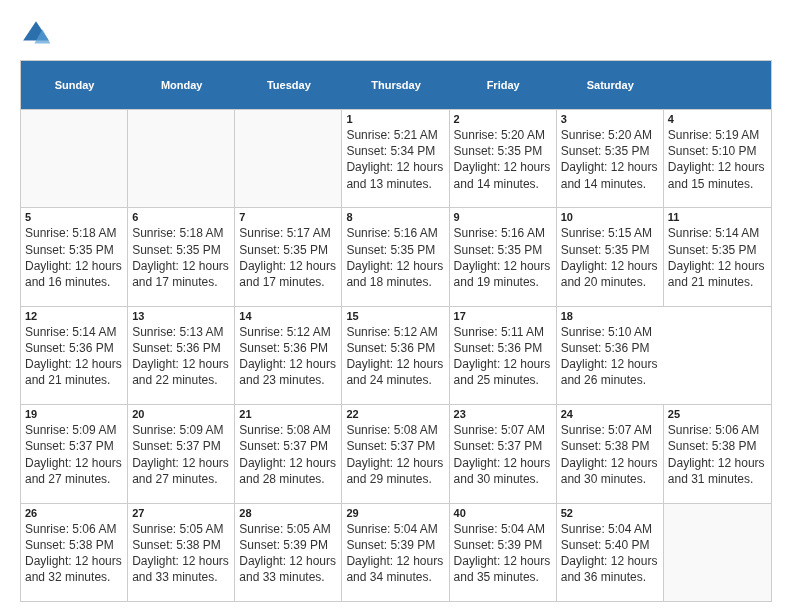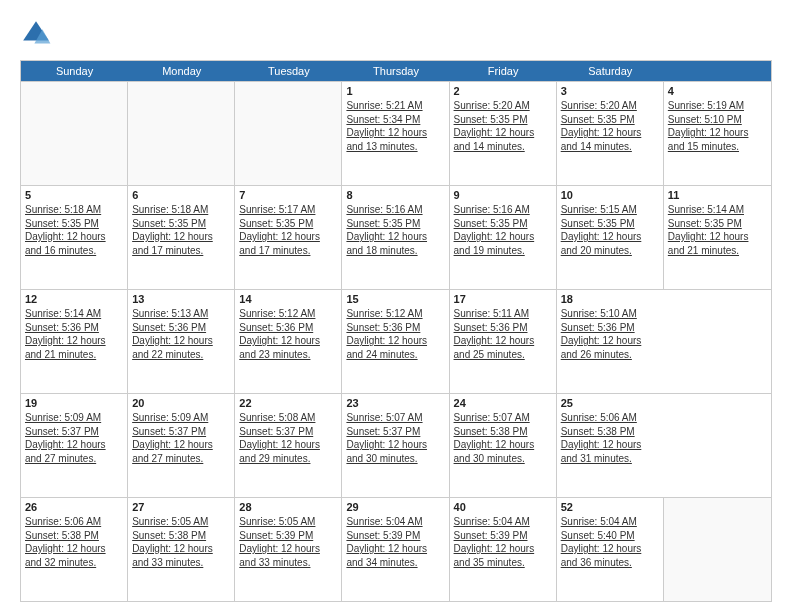--- a/index.html
+++ b/index.html
@@ -67,23 +67,23 @@
       border: 1px solid #ccc;
     }
     .cal-header {
       display: grid;
       grid-template-columns: repeat(7, 1fr);
       background: #2c6fad;
     }
     .cal-header-cell {
       color: #fff;
       font-size: 11px;
-      font-weight: normal;
+      font-weight: bold;
       text-align: center;
-      padding: 4px 2px;
+      padding: 18px 2px;
     }
     .cal-body {
       flex: 1;
       display: flex;
       flex-direction: column;
     }
     .cal-week {
       display: grid;
       grid-template-columns: repeat(7, 1fr);
       flex: 1;
@@ -105,24 +105,23 @@
       background: #f9f9f9;
     }
     .day-num {
       font-size: 11px;
       font-weight: bold;
       color: #222;
       display: block;
       margin-bottom: 2px;
     }
     .day-info {
-      font-size: 10px;
+      font-size: 12px;
       color: #333;
       line-height: 1.35;
-      text-decoration: underline;
     }
   </style>
 </head>
 <body>
 
 <div class="page">
   <div class="header">
     <div class="logo">
       <svg class="logo-icon" viewBox="0 0 40 40">
         <polygon points="20,4 36,28 4,28" fill="#2c6fad"></polygon>
@@ -286,20 +285,27 @@
 and 27 minutes.</div>
           </div>
           <div class="cal-cell">
             <span class="day-num">20</span>
             <div class="day-info">Sunrise: 5:09 AM
 Sunset: 5:37 PM
 Daylight: 12 hours
 and 27 minutes.</div>
           </div>
           <div class="cal-cell">
+            <span class="day-num">21</span>
+            <div class="day-info">Sunrise: 5:08 AM
+Sunset: 5:37 PM
+Daylight: 12 hours
+and 28 minutes.</div>
+          </div>
+          <div class="cal-cell">
             <span class="day-num">22</span>
             <div class="day-info">Sunrise: 5:08 AM
 Sunset: 5:37 PM
 Daylight: 12 hours
 and 29 minutes.</div>
           </div>
           <div class="cal-cell">
             <span class="day-num">23</span>
             <div class="day-info">Sunrise: 5:07 AM
 Sunset: 5:37 PM

